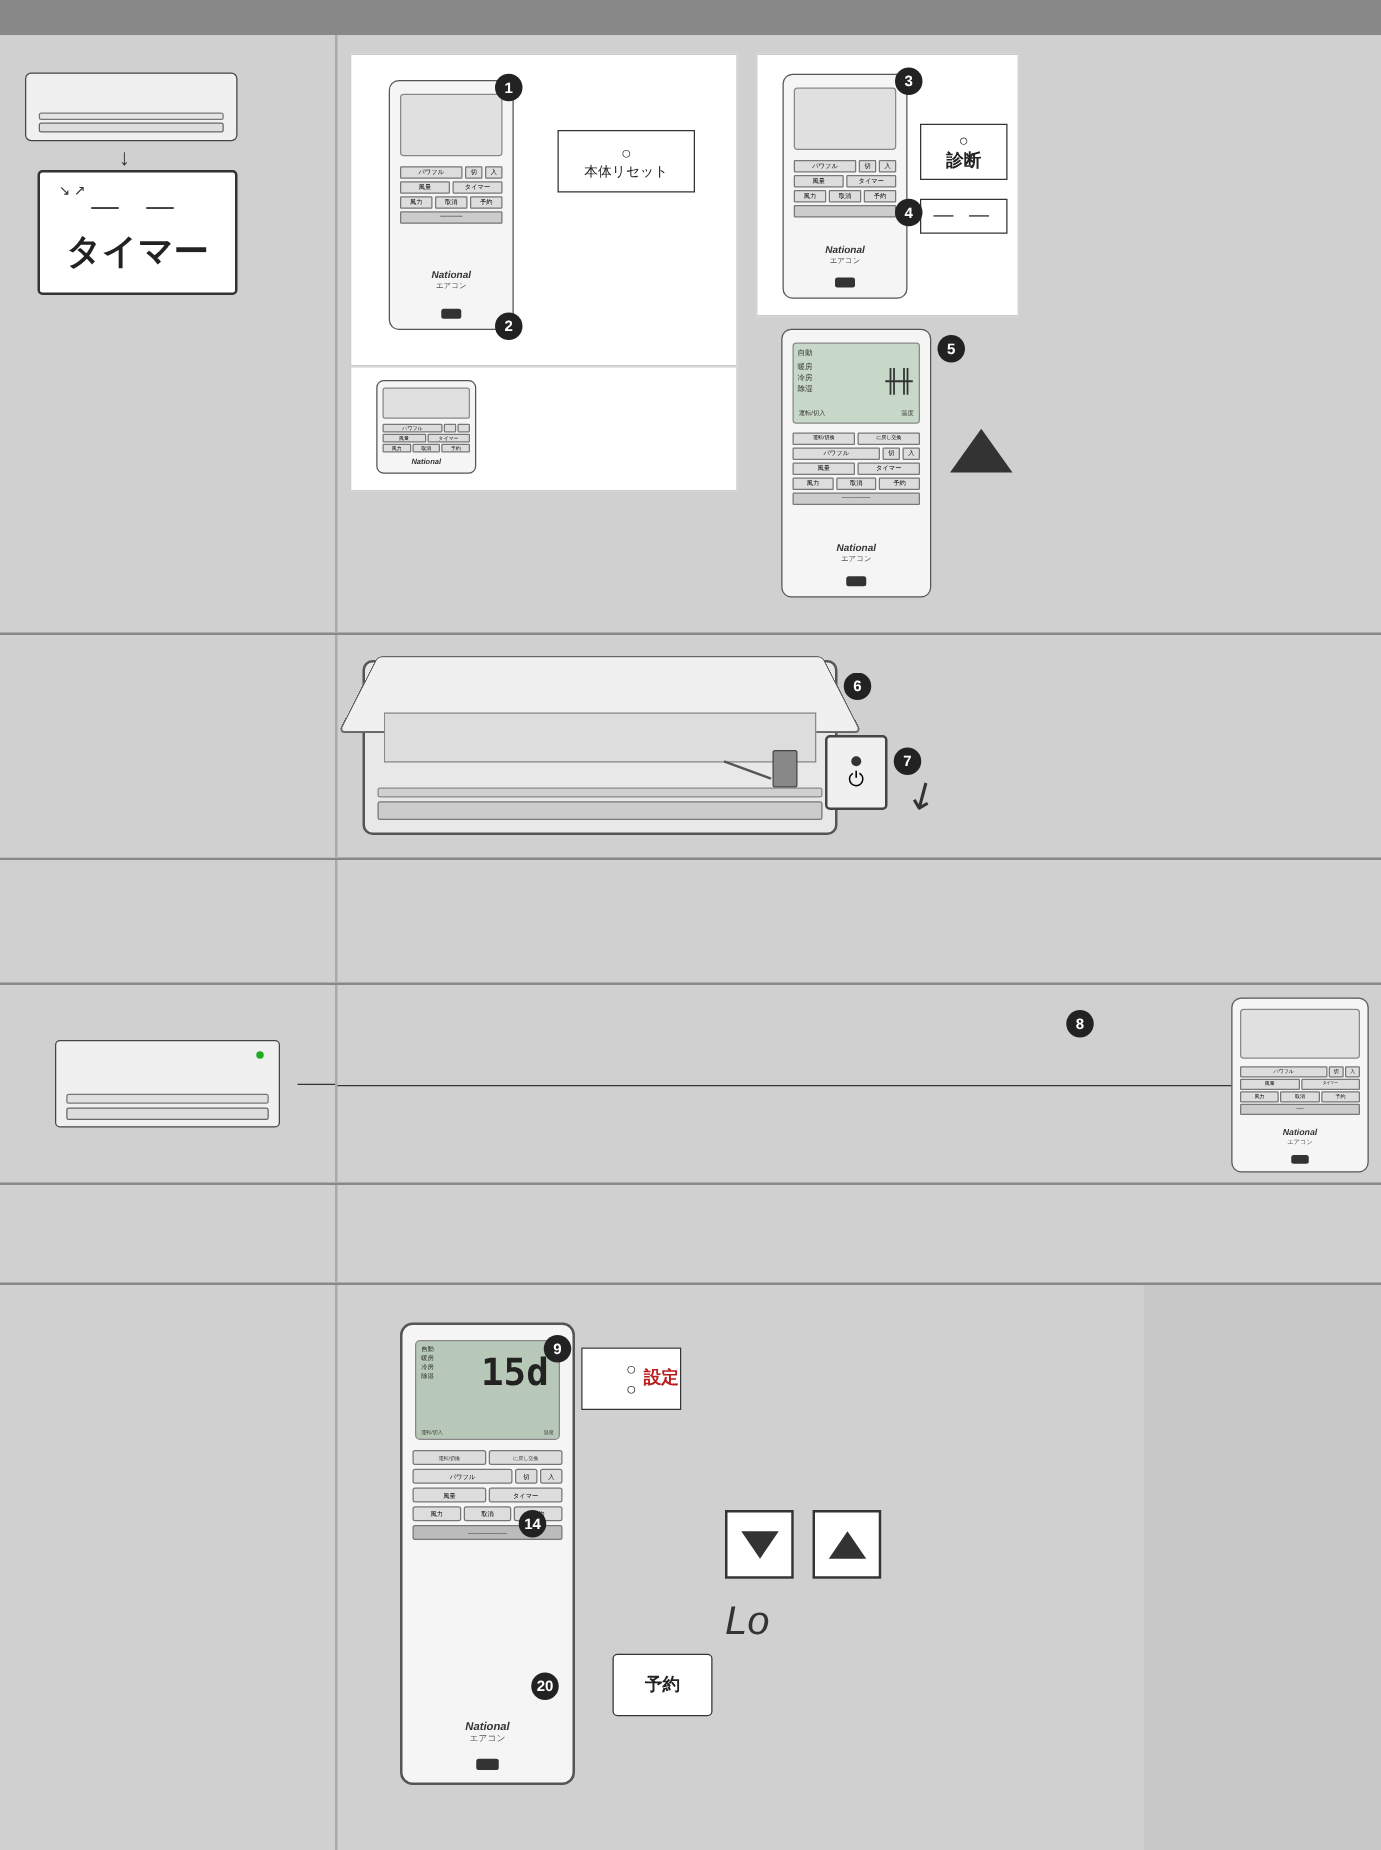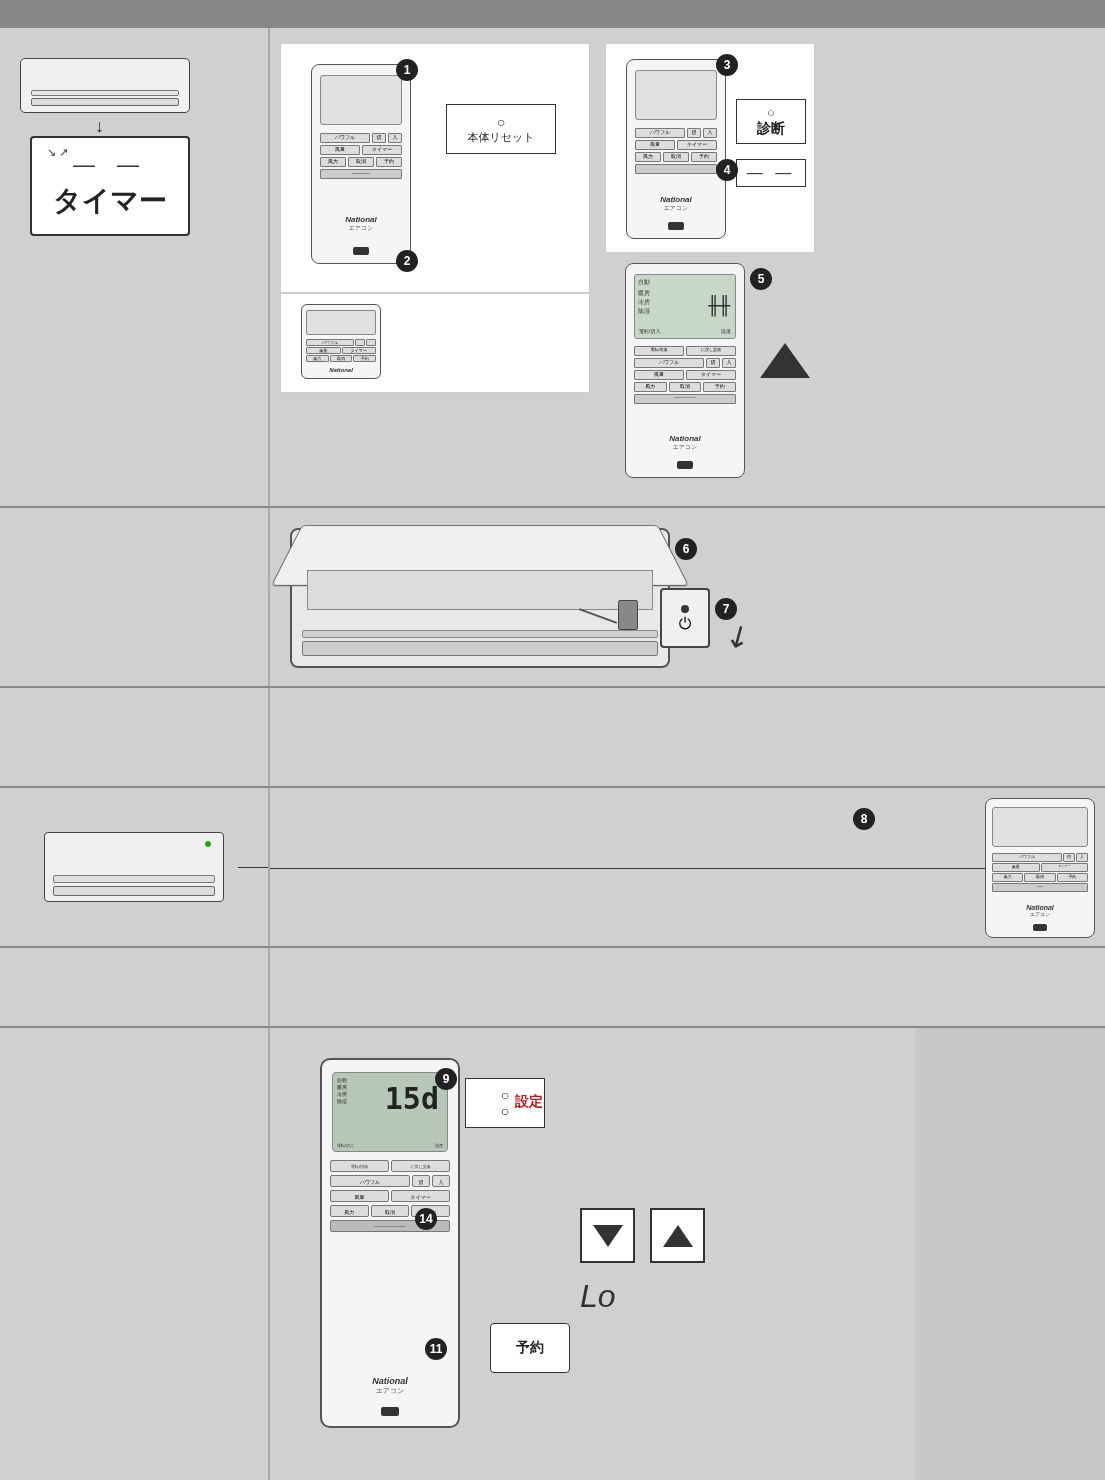--- a/index.html
+++ b/index.html
@@ -413,20 +413,20 @@
         <div style="width:0; height:0; border-left:15px solid transparent; border-right:15px solid transparent; border-top:22px solid #333;"></div>
       </div>
 
       <div style="position:relative; width:55px; height:55px; border:2px solid #333; background:white; display:flex; align-items:center; justify-content:center;">
         <div style="width:0; height:0; border-left:15px solid transparent; border-right:15px solid transparent; border-bottom:22px solid #333;"></div>
       </div>
     </div>
 
     <div style="position:absolute; top:250px; left:310px; font-size:32px; color:#333; font-style:italic;">Lo</div>
 
-    <div class="bullet" style="top:310px; left:155px;">11</div>
+    <div class="bullet" style="top:310px; left:155px;">20</div>
 
     <div class="box-label" style="top:295px; left:220px; width:80px; height:50px; border-radius:4px;">
       <div style="font-size:14px; font-weight:bold; color:#222;">予約</div>
     </div>
 
   </div>
 </div>
 
 </body></html>

